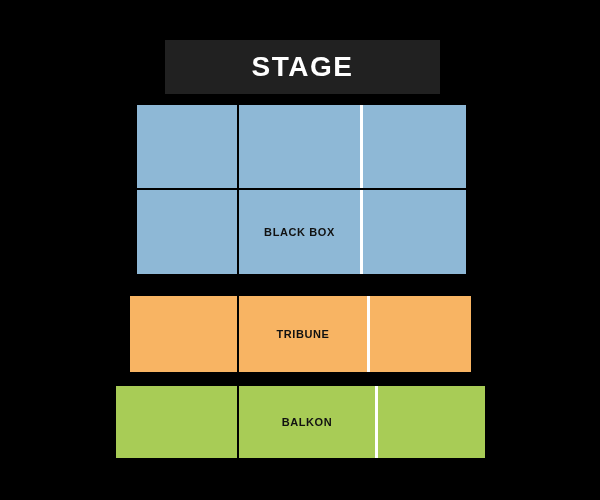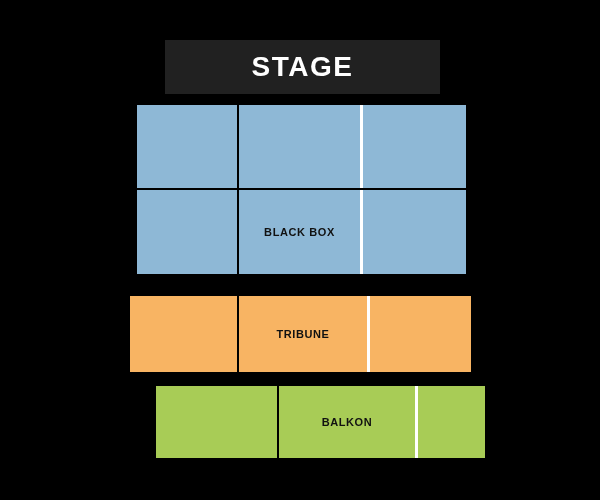--- a/index.html
+++ b/index.html
@@ -106,21 +106,21 @@
   .tribune .col-2 { width: 131px; border-right: 3px solid #ffffff; }
   .tribune .col-3 { flex: 1 1 auto; }
 
   
   .balkon {
     left: 116px;
     top: 386px;
     width: 369px;
     height: 72px;
   }
-  .balkon .section-row { height: 100%; margin-left: 40px; }
+  .balkon .section-row { height: 100%; }
   .balkon .seat-block { background: #a8cc56; }
   .balkon .col-1 { width: 123px; border-right: 2px solid #000000; }
   .balkon .col-2 { width: 139px; border-right: 3px solid #ffffff; }
   .balkon .col-3 { flex: 1 1 auto; }
 </style>
 </head>
 <body>
 
 <div id="seatmap">
 

